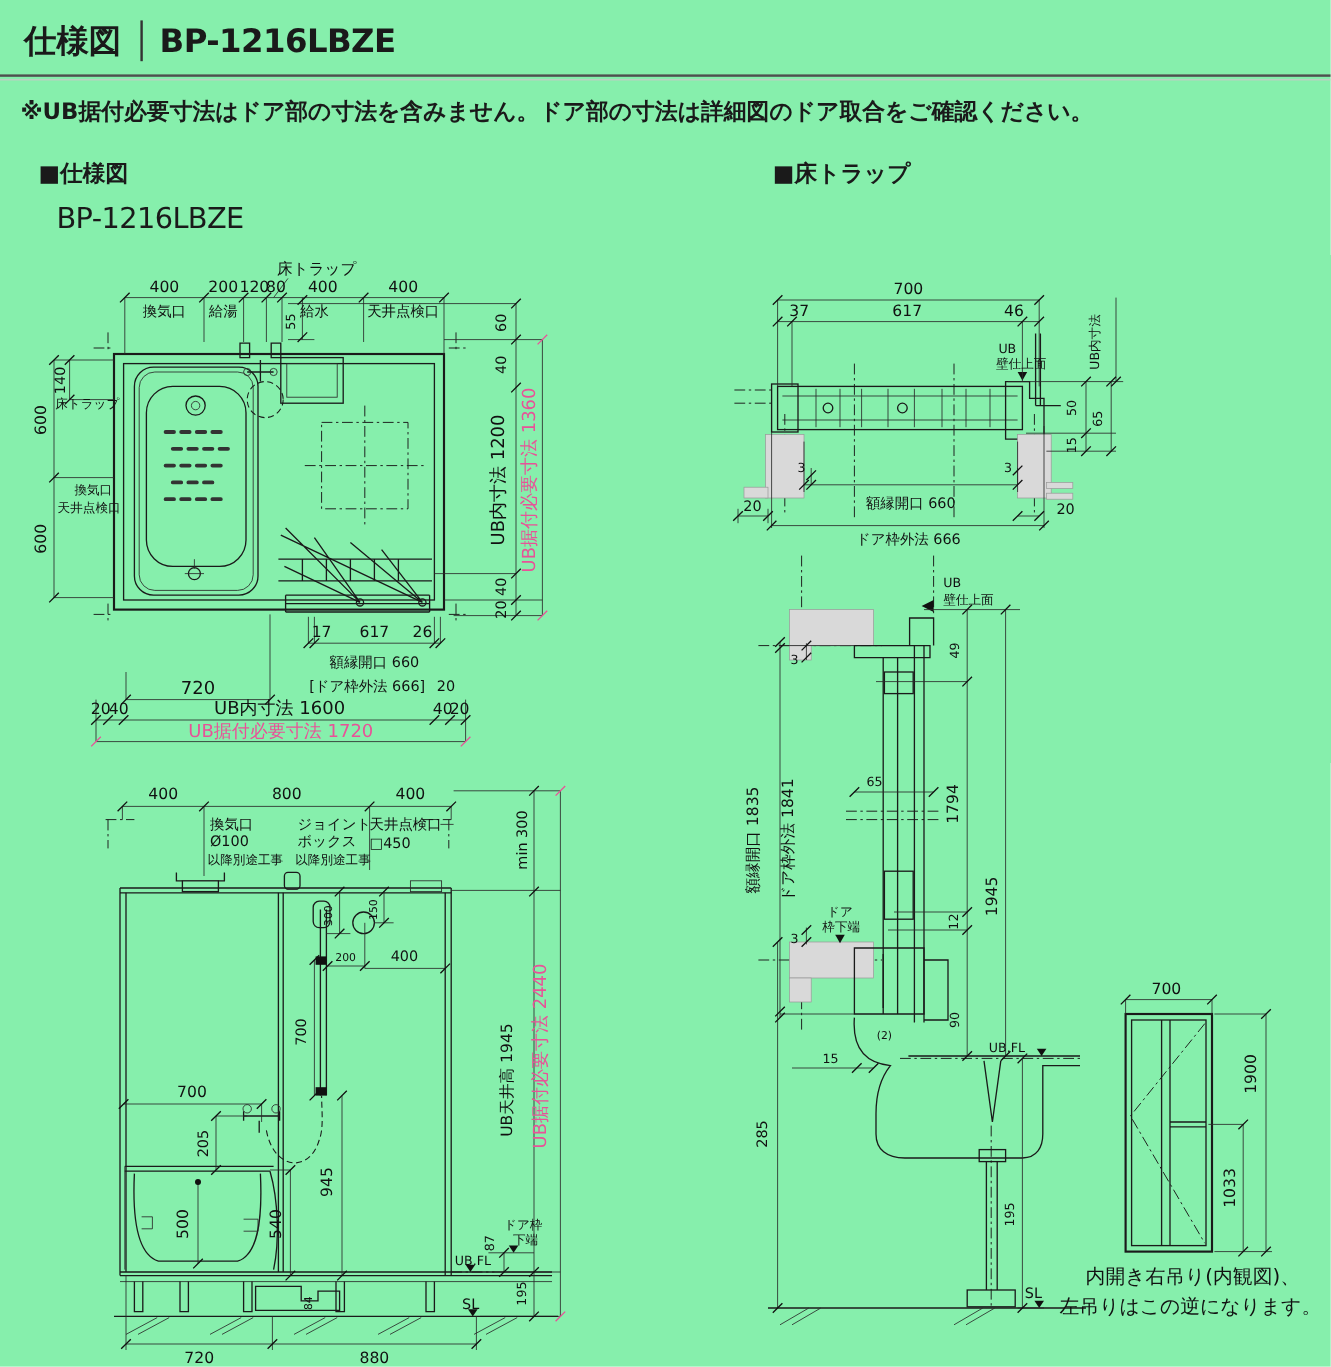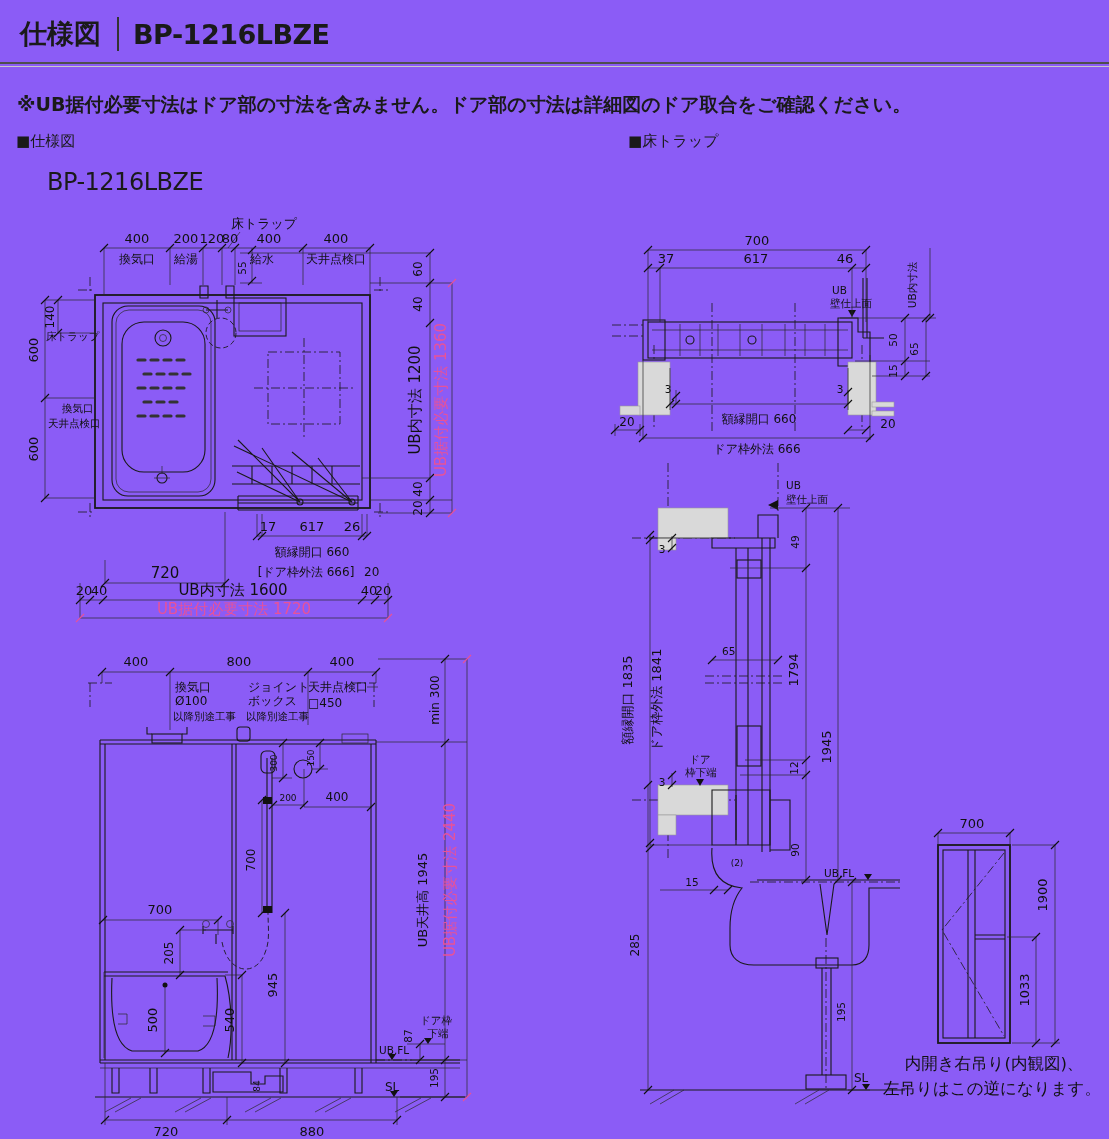--- a/index.html
+++ b/index.html
@@ -1,24 +1,24 @@
 <!DOCTYPE html>
 <html><head>
 <meta charset="utf-8">
 <style>
   html,body{margin:0;padding:0;background:#fff;}
-  #page{position:relative;width:1109px;height:1139px;background:#8b5cf6;overflow:hidden;
+  #page{position:relative;width:1109px;height:1139px;background:#86efac;overflow:hidden;
         font-family:"DejaVu Sans","Liberation Sans",sans-serif;color:#1a1a1a;}
   .abs{position:absolute;white-space:nowrap;}
   .doc-title{top:16px;left:20px;font-size:27px;font-weight:bold;display:flex;align-items:center;}
   .title-divider{display:inline-block;width:2px;height:34px;background:#333;margin:0 14px 0 16px;}
   .model-title{font-weight:600;letter-spacing:-0.5px;}
   .rule{top:62px;left:0;width:1109px;height:2px;border-top:2px solid #4f4f4f;border-bottom:1px solid #c9c9c9;}
-  .note{top:80px;left:17px;font-size:19px;font-weight:bold;margin-top:12px;}
-  .sec-head{font-size:15px;font-weight:normal;}
+  .note{top:80px;left:17px;font-size:19px;font-weight:bold;}
+  .sec-head{font-size:19px;font-weight:bold;margin-left:16px;}
   .sec-model{font-size:24px;font-weight:500;letter-spacing:-0.5px;}
   svg{position:absolute;top:0;left:0;}
   svg text{fill:#111;font-family:"DejaVu Sans","Liberation Sans",sans-serif;}
   .ln{fill:none;stroke:#1a1a1a;stroke-width:1.1;}
   .lw{fill:none;stroke:#1a1a1a;stroke-width:1.8;}
   .th{fill:none;stroke:#2a2a2a;stroke-width:0.7;}
   .tk{fill:none;stroke:#111;stroke-width:1.1;}
   .dash{fill:none;stroke:#1a1a1a;stroke-width:0.9;stroke-dasharray:5 3;}
   .dd{fill:none;stroke:#1a1a1a;stroke-width:0.8;stroke-dasharray:9 3 2 3;}
   .gray{fill:#d9d9d9;stroke:#9a9a9a;stroke-width:0.6;}

